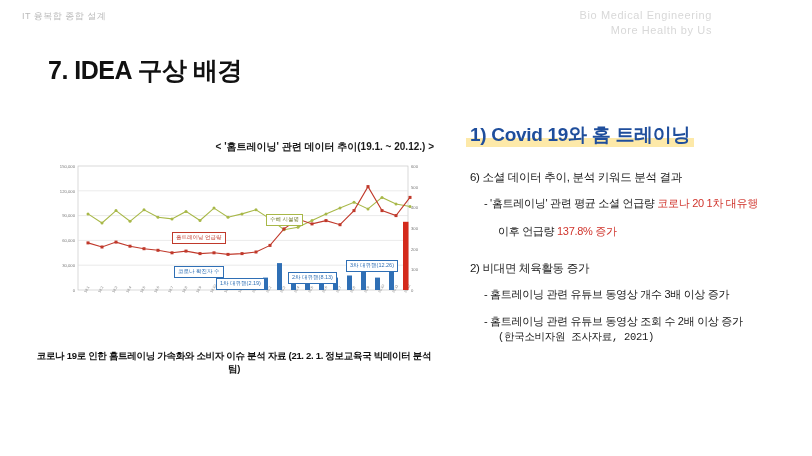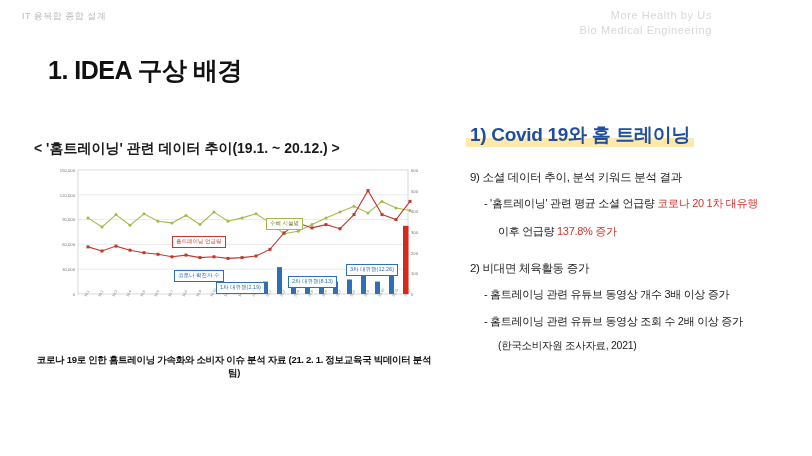--- a/index.html
+++ b/index.html
@@ -50,22 +50,22 @@
     color: #111111;
   }
 
   
   #chart-block {
     position: absolute;
     top: 140px; left: 34px;
     width: 400px;
   }
   #chart-title {
-    text-align: left;
-    font-size: 14px;
+    text-align: right;
+    font-size: 10px;
     font-weight: bold;
     color: #1a1a1a;
     margin-bottom: 6px;
   }
   #chart-area {
     position: relative;
     width: 400px;
     height: 160px;
   }
   #chart-svg { display: block; }
@@ -130,40 +130,40 @@
     line-height: 1.45;
   }
   .sub2 {
     margin-top: 12px;
     margin-left: 28px;
     font-size: 11px;
     color: #1a1a1a;
     letter-spacing: -0.3px;
   }
   .src {
-    margin-top: 9px;
     margin-left: 28px;
     font-size: 10.5px;
     color: #1a1a1a;
     letter-spacing: -0.3px;
+    font-family: Liberation Mono, monospace;
   }
   .em-red { color: #d0342c; }
 </style>
 </head>
 <body>
 
 <div id="slide-header">
   <div id="header-left-label">IT 융복합 종합 설계</div>
   <div id="header-right">
+    <div>Bio Medical Engineering</div>
     <div>More Health by Us</div>
-    <div>Bio Medical Engineering</div>
   </div>
 </div>
 
-<div id="page-title">1. IDEA 구상 배경</div>
+<div id="page-title">7. IDEA 구상 배경</div>
 
 <div id="chart-block">
   <div id="chart-title">&lt; '홈트레이닝' 관련 데이터 추이(19.1. ~ 20.12.) &gt;</div>
 
   <div id="chart-area">
     <svg id="chart-svg" width="400" height="160" viewBox="0 0 400 160">
 
       <rect x="44" y="6" width="330" height="124" fill="#ffffff" stroke="#c8c8c8" stroke-width="0.7"></rect>
 
       <g stroke="#dcdcdc" stroke-width="0.6">
@@ -300,21 +300,21 @@
 
   <div id="chart-caption">코로나 19로 인한 홈트레이닝 가속화와 소비자 이슈 분석 자료 (21. 2. 1. 정보교육국 빅데이터 분석팀)</div>
 </div>
 
 <div id="right-col">
   <div id="section-heading">
     <span class="hl"></span>
     <span class="txt">1) Covid 19와 홈 트레이닝</span>
   </div>
 
-  <div class="point">9) 소셜 데이터 추이, 분석 키워드 분석 결과</div>
+  <div class="point">6) 소셜 데이터 추이, 분석 키워드 분석 결과</div>
 
   <div class="sub">
     <span>- '홈트레이닝' 관련 평균 소셜 언급량</span>
     <span class="em-red">코로나 20 1차 대유행</span>
   </div>
   <div class="sub2">
     <span>이후 언급량</span>
     <span class="em-red">137.8% 증가</span>
   </div>
 

